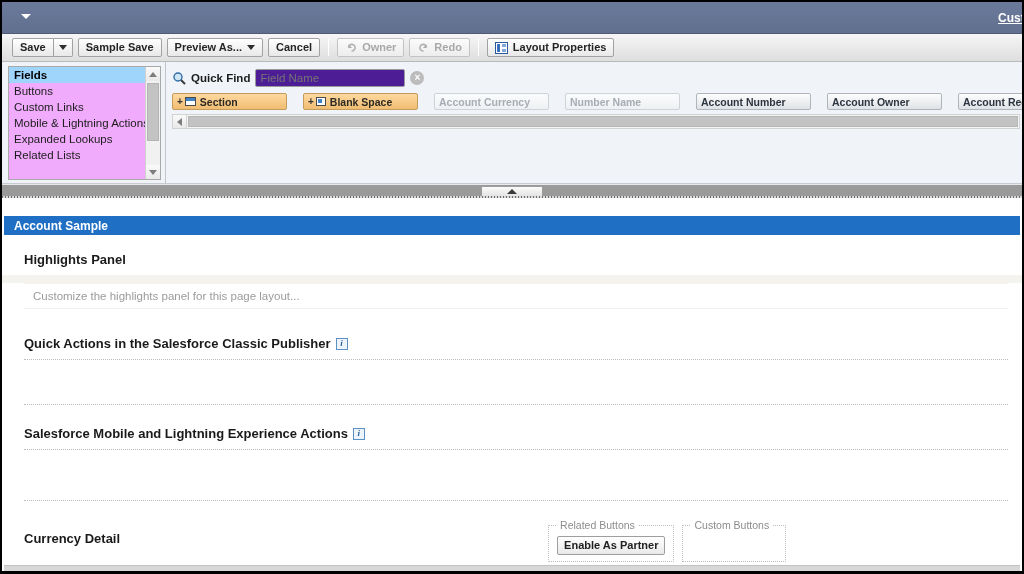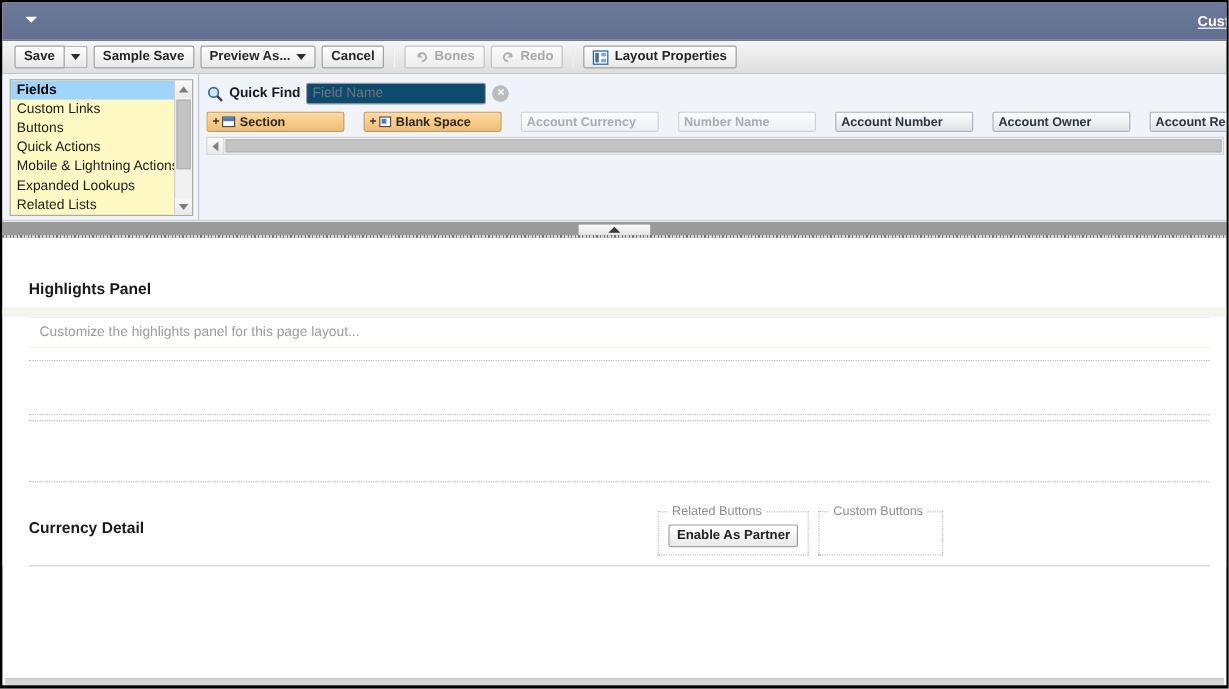--- a/index.html
+++ b/index.html
@@ -138,21 +138,21 @@
   }
   .cat-wrap {
     width: 163px;
     flex: none;
     padding: 4px 4px 4px 6px;
     background: #f0f3f7;
   }
   .cat-list {
     position: relative;
     height: 114px;
-    background: #fef9c3;
+    background: #f0abfc;
     border: 1px solid #a9a9a9;
     overflow: hidden;
     font-size: 11.5px;
     color: #1c1c1c;
   }
   .cat-item {
     padding: 1px 4px 1px 5px;
     line-height: 14px;
     cursor: pointer;
     white-space: normal;
@@ -202,21 +202,21 @@
   }
   .qf-label { font-size: 11.5px; font-weight: bold; color: #1a1a1a; }
   .qf-input {
     width: 150px; height: 18px;
     border: 1px solid #9a9a9a;
     border-radius: 2px;
     font-size: 11.5px;
     color: #9a9a9a;
     padding: 0 4px;
     font-family: "Liberation Sans", sans-serif;
-    background: #0c4a6e;
+    background: #4c1d95;
   }
   .qf-clear {
     width: 14px; height: 14px; flex: none;
     border-radius: 50%;
     background: #bcbcbc;
     color: #ffffff;
     font-size: 10px;
     font-weight: bold;
     display: flex; align-items: center; justify-content: center;
     cursor: pointer;
@@ -480,21 +480,21 @@
 
     <span class="sep"></span>
 
     <span class="btn disabled">
       <span class="ico-undo">
         <svg width="13" height="13" viewBox="0 0 13 13">
           <path d="M3.5 6.5 A3.3 3.3 0 1 1 6.5 10" fill="none" stroke="#b0b0b0" stroke-width="1.6"></path>
           <path d="M3.5 3.2 L3.5 7.0 L7.2 7.0 Z" fill="#b0b0b0"></path>
         </svg>
       </span>
-      <span>Bones</span>
+      <span>Owner</span>
     </span>
 
     <span class="btn disabled">
       <span class="ico-redo">
         <svg width="13" height="13" viewBox="0 0 13 13">
           <path d="M9.5 6.5 A3.3 3.3 0 1 0 6.5 10" fill="none" stroke="#b0b0b0" stroke-width="1.6"></path>
           <path d="M9.5 3.2 L9.5 7.0 L5.8 7.0 Z" fill="#b0b0b0"></path>
         </svg>
       </span>
       <span>Redo</span>
@@ -507,23 +507,22 @@
       <span>Layout Properties</span>
     </span>
   </div>
 
   <div class="palette">
 
     <div class="cat-wrap">
       <div class="cat-list">
         <div id="cat-items">
             <div class="cat-item selected">Fields</div>
+            <div class="cat-item">Buttons</div>
             <div class="cat-item">Custom Links</div>
-            <div class="cat-item">Buttons</div>
-            <div class="cat-item">Quick Actions</div>
             <div class="cat-item">Mobile &amp; Lightning Actions</div>
             <div class="cat-item">Expanded Lookups</div>
             <div class="cat-item">Related Lists</div>
           </div>
         <div class="cat-scroll">
           <div class="arrow-up">
             <span class="tri-sm-up"></span>
           </div>
           <div class="thumb"></div>
           <div class="arrow-dn">
@@ -587,36 +586,43 @@
     <div class="handle">
       <span class="tri"></span>
     </div>
     <div class="dotted"></div>
   </div>
 
   <div class="gapband"></div>
 
   <div class="canvas">
 
+    <div class="sample-header">Account Sample</div>
 
     <div class="sec">
       <div class="sec-title">Highlights Panel</div>
     </div>
     <div class="hl-band"></div>
     <div style="padding:0 14px 0 22px">
       <div class="hl-drop">
         <span>Customize the highlights panel for this page layout...</span>
       </div>
     </div>
 
     <div class="sec">
+      <div class="sec-title">
+        <span>Quick Actions in the Salesforce Classic Publisher</span><span class="info">i</span>
+      </div>
       <div class="action-drop"></div>
     </div>
 
     <div class="sec">
+      <div class="sec-title">
+        <span>Salesforce Mobile and Lightning Experience Actions</span><span class="info">i</span>
+      </div>
       <div class="action-drop tall"></div>
     </div>
 
     <div class="sec">
       <div class="detail-row">
         <div class="detail-title">Currency Detail</div>
         <div class="btn-groups">
           <fieldset class="bgroup">
             <legend>Related Buttons</legend>
             <span class="sbtn">Enable As Partner</span>

